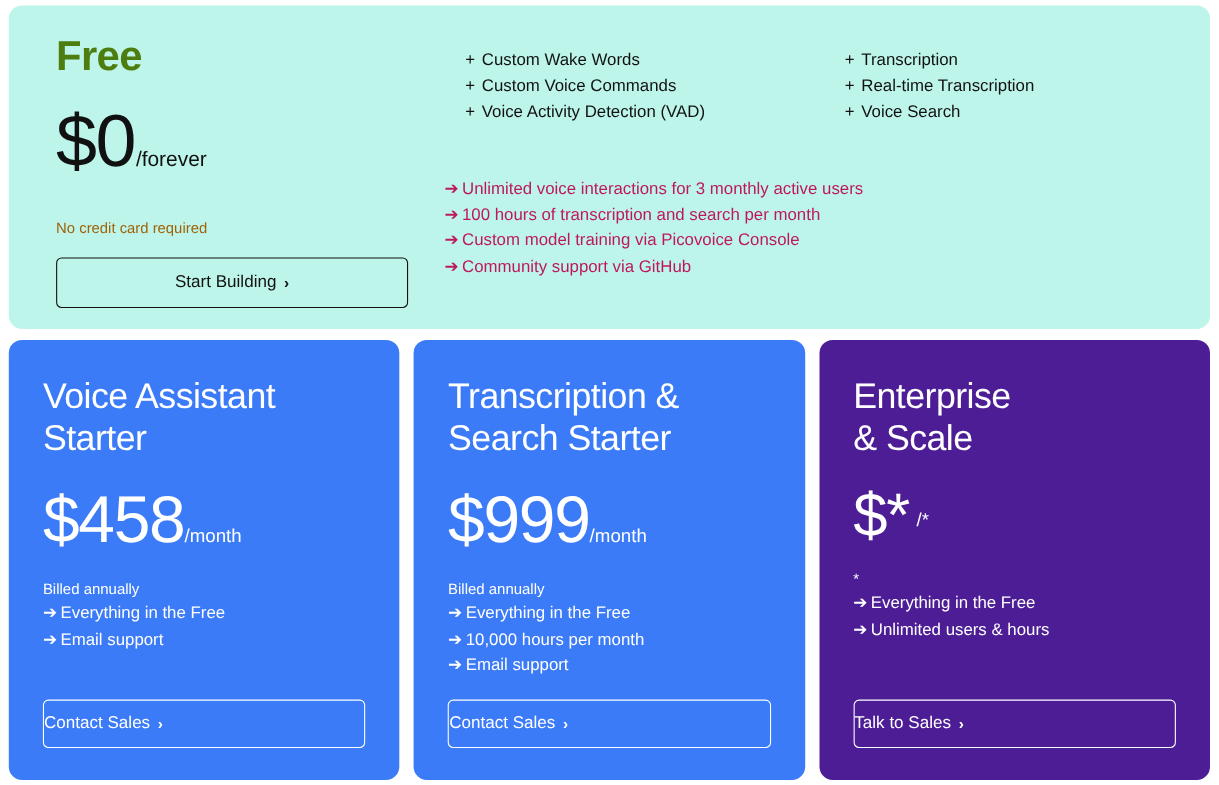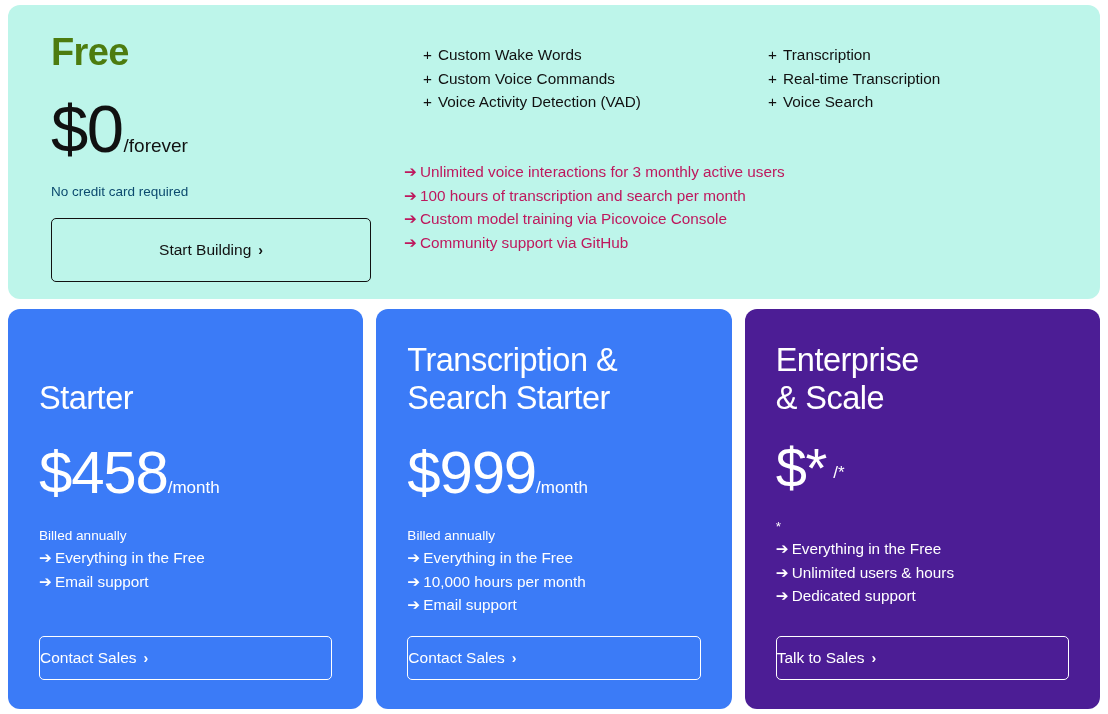--- a/index.html
+++ b/index.html
@@ -59,33 +59,33 @@
     color: #111111;
   }
   .price-unit-free {
     font-size: 19px;
     font-weight: 400;
     color: #111111;
     margin-left: 1px;
   }
 
   .free-note {
-    margin-top: 22px;
+    margin-top: 38px;
     font-size: 13.5px;
     font-weight: 400;
-    color: #0c4a6e;
+    color: #a16207;
   }
 
   .btn-outline-dark {
     margin-top: 19px;
     display: flex;
     align-items: center;
     justify-content: center;
     width: 320px;
-    height: 64px;
+    height: 46px;
     border: 1.6px solid #111111;
     border-radius: 5px;
     background: transparent;
     font-family: "Liberation Sans", sans-serif;
     font-size: 15.5px;
     color: #111111;
     cursor: pointer;
   }
   .btn-outline-dark .chev { margin-left: 7px; font-size: 14px; font-weight: 700; }
 
@@ -278,21 +278,21 @@
         <span class="mk">➔</span><span>Community support via GitHub</span>
       </div>
     </div>
 
   </section>
 
   <div class="cards-row">
 
     <section class="pcard blue">
       <h2 class="plan-title">
-        <br>
+        <span>Voice Assistant</span><br>
         <span>Starter</span>
       </h2>
 
       <div class="price-row">
         <span class="price-big">$458</span>
         <span class="price-unit">/month</span>
       </div>
 
       <div class="billed">Billed annually</div>
 
@@ -355,23 +355,20 @@
 
       <div class="billed star">*</div>
 
       <div class="feat-list">
         <div class="arrow-item">
           <span class="mk">➔</span><span>Everything in the Free</span>
         </div>
         <div class="arrow-item">
           <span class="mk">➔</span><span>Unlimited users &amp; hours</span>
         </div>
-        <div class="arrow-item">
-          <span class="mk">➔</span><span>Dedicated support</span>
-        </div>
       </div>
 
       <button class="btn-outline-light">
         <span>Talk to Sales</span>
         <span class="chev">›</span>
       </button>
     </section>
 
   </div>
 </div>

